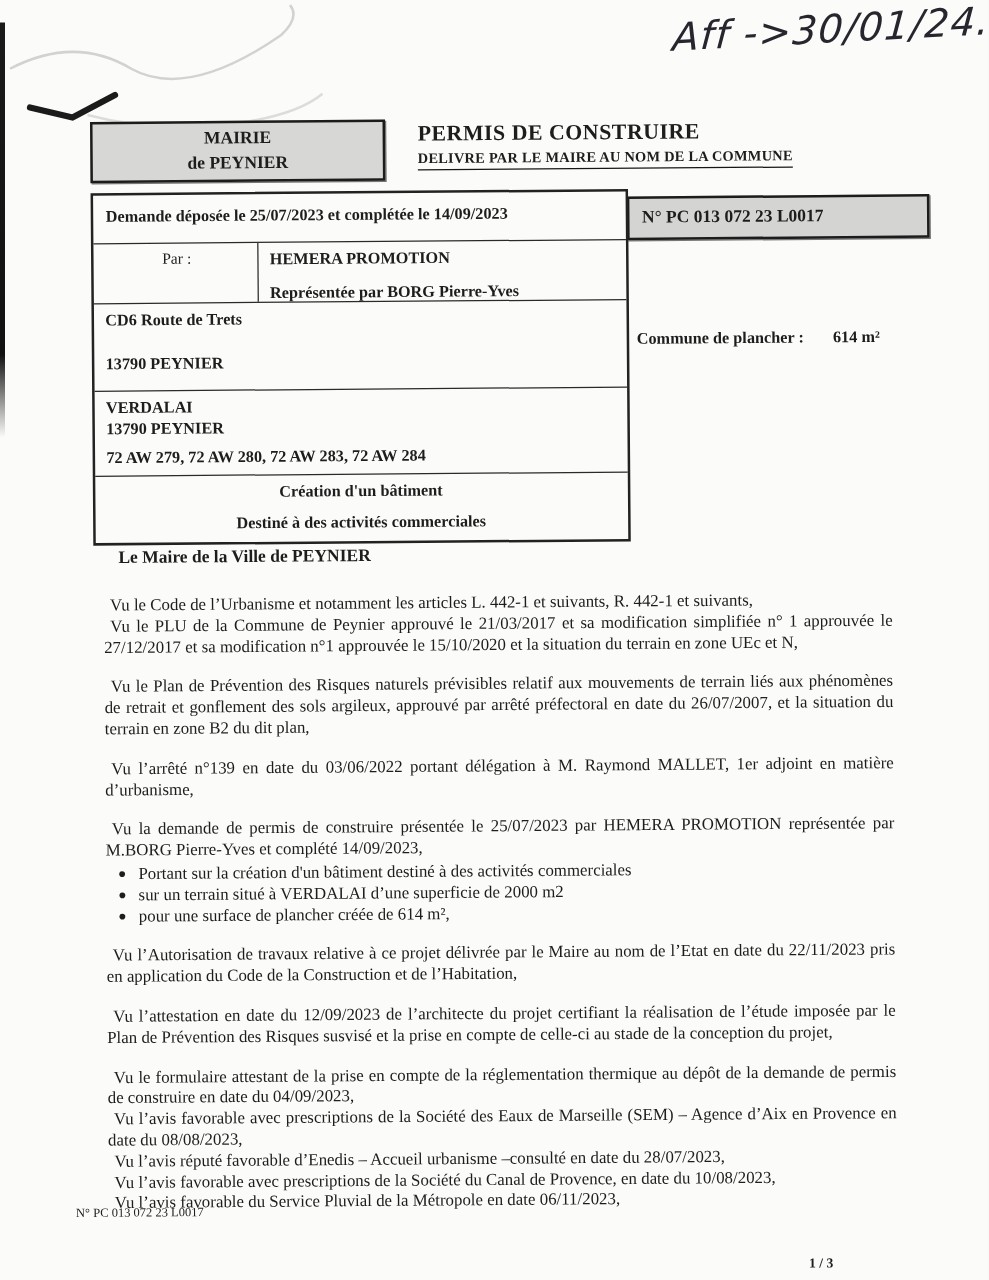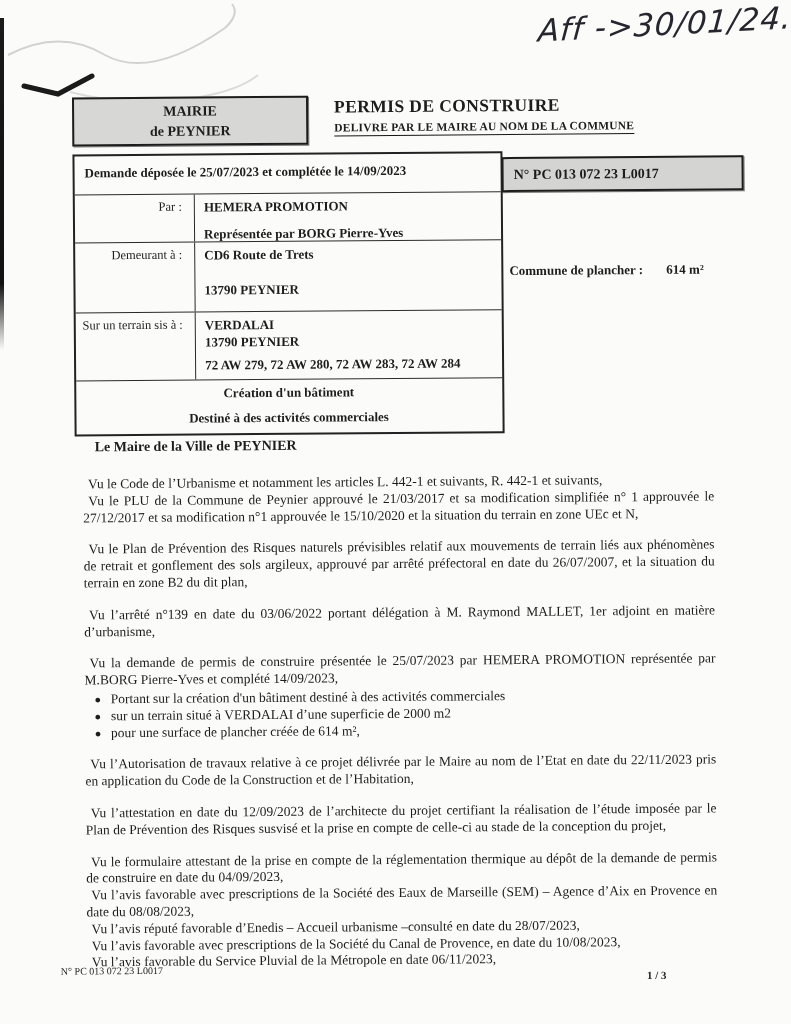--- a/index.html
+++ b/index.html
@@ -44,21 +44,21 @@
     box-shadow:1px 1px 0 #777;
   }
   .surface-line { position:absolute; left:511px; top:264px; font-weight:bold; font-size:13px; }
   .surface-line .val { margin-left:20px; }
 
   
   .ptable { position:absolute; left:75px; top:152px; width:426px; border:2px solid #222; background:transparent; }
   .deposit-row { height:38px; font-weight:bold; font-size:13px; padding:9px 0 0 10px; box-sizing:border-box; }
   .trow { display:flex; border-top:1.5px solid #2a2a2a; box-sizing:border-box; }
   .tlabel { width:120px; flex:0 0 120px; border-right:1.5px solid #2a2a2a; box-sizing:border-box;
-    text-align:right; padding:5px 12px 0 2px; font-size:12.5px; }
+    text-align:center; padding:5px 12px 0 2px; font-size:12.5px;margin-left:12px; }
   .tvalue { flex:1; padding:5px 4px 0 9px; font-weight:bold; font-size:13px; box-sizing:border-box; }
   .vline { line-height:16px; }
   .trow[data-row="0"] { height:48px; }
   .trow[data-row="1"] { height:70px; }
   .trow[data-row="2"] { height:68px; }
   .trow[data-row="3"] { height:54px; }
   .trow[data-row="0"] .vline + .vline { margin-top:11px; }
   .trow[data-row="1"] .vline + .vline { margin-top:19px; }
   .trow[data-row="2"] .vline + .vline { margin-top:1px; }
   .trow[data-row="2"] .vline:nth-child(3) { margin-top:7px; }
@@ -70,21 +70,21 @@
   .body-heading { font-weight:bold; font-size:14px; margin-left:12px; margin-bottom:21px; }
   .para { margin-bottom:15px; }
   .vu-line { text-align:justify; line-height:16.8px; text-indent:5px; }
   .bullets { margin-top:2px; }
   .bullet-item { display:flex; line-height:16.8px; }
   .bullet-dot { flex:0 0 auto; width:26px; text-align:center; font-size:11px; }
   .bullet-text { flex:1; }
 
   
   .footer-ref { position:absolute; left:57px; top:963px; font-size:10px; }
-  .footer-page { position:absolute; left:643px; top:971px; font-size:11px; font-weight:bold; }
+  .footer-page { position:absolute; left:643px; top:1007px; font-size:11px; font-weight:bold; }
 </style>
 </head>
 <body>
 
 <div class="page">
 
   <svg class="crease-svg" width="300" height="120" viewBox="0 0 300 120">
     <path d="M 8 55 Q 60 28 105 55 Q 150 80 225 28 Q 240 14 232 4" fill="none" stroke="#d2d2cf" stroke-width="2"></path>
     <path d="M 70 92 Q 130 108 200 97 Q 240 90 258 75" fill="none" stroke="#dcdcd9" stroke-width="2"></path>
     <path d="M 24 86 L 58 94 L 92 76" fill="none" stroke="#1b1b1b" stroke-width="5" stroke-linecap="round"></path>
@@ -115,28 +115,26 @@
       <div class="deposit-row">Demande déposée le 25/07/2023 et complétée le 14/09/2023</div>
       <div>
           <div class="trow" data-row="0">
             <div class="tlabel">Par :</div>
             <div class="tvalue">
               <div class="vline">HEMERA PROMOTION</div>
               <div class="vline">Représentée par BORG Pierre-Yves</div>
             </div>
           </div>
           <div class="trow" data-row="1">
-            <div class="tlabel">Demeurant à :</div>
             <div class="tvalue">
               <div class="vline">CD6 Route de Trets</div>
               <div class="vline">13790 PEYNIER</div>
             </div>
           </div>
           <div class="trow" data-row="2">
-            <div class="tlabel">Sur un terrain sis à :</div>
             <div class="tvalue">
               <div class="vline">VERDALAI</div>
               <div class="vline">13790 PEYNIER</div>
               <div class="vline">72 AW 279, 72 AW 280, 72 AW 283, 72 AW 284</div>
             </div>
           </div>
           <div class="trow" data-row="3">
             <div class="tvalue">
               <div class="vline">Création d'un bâtiment</div>
               <div class="vline">Destiné à des activités commerciales</div>

